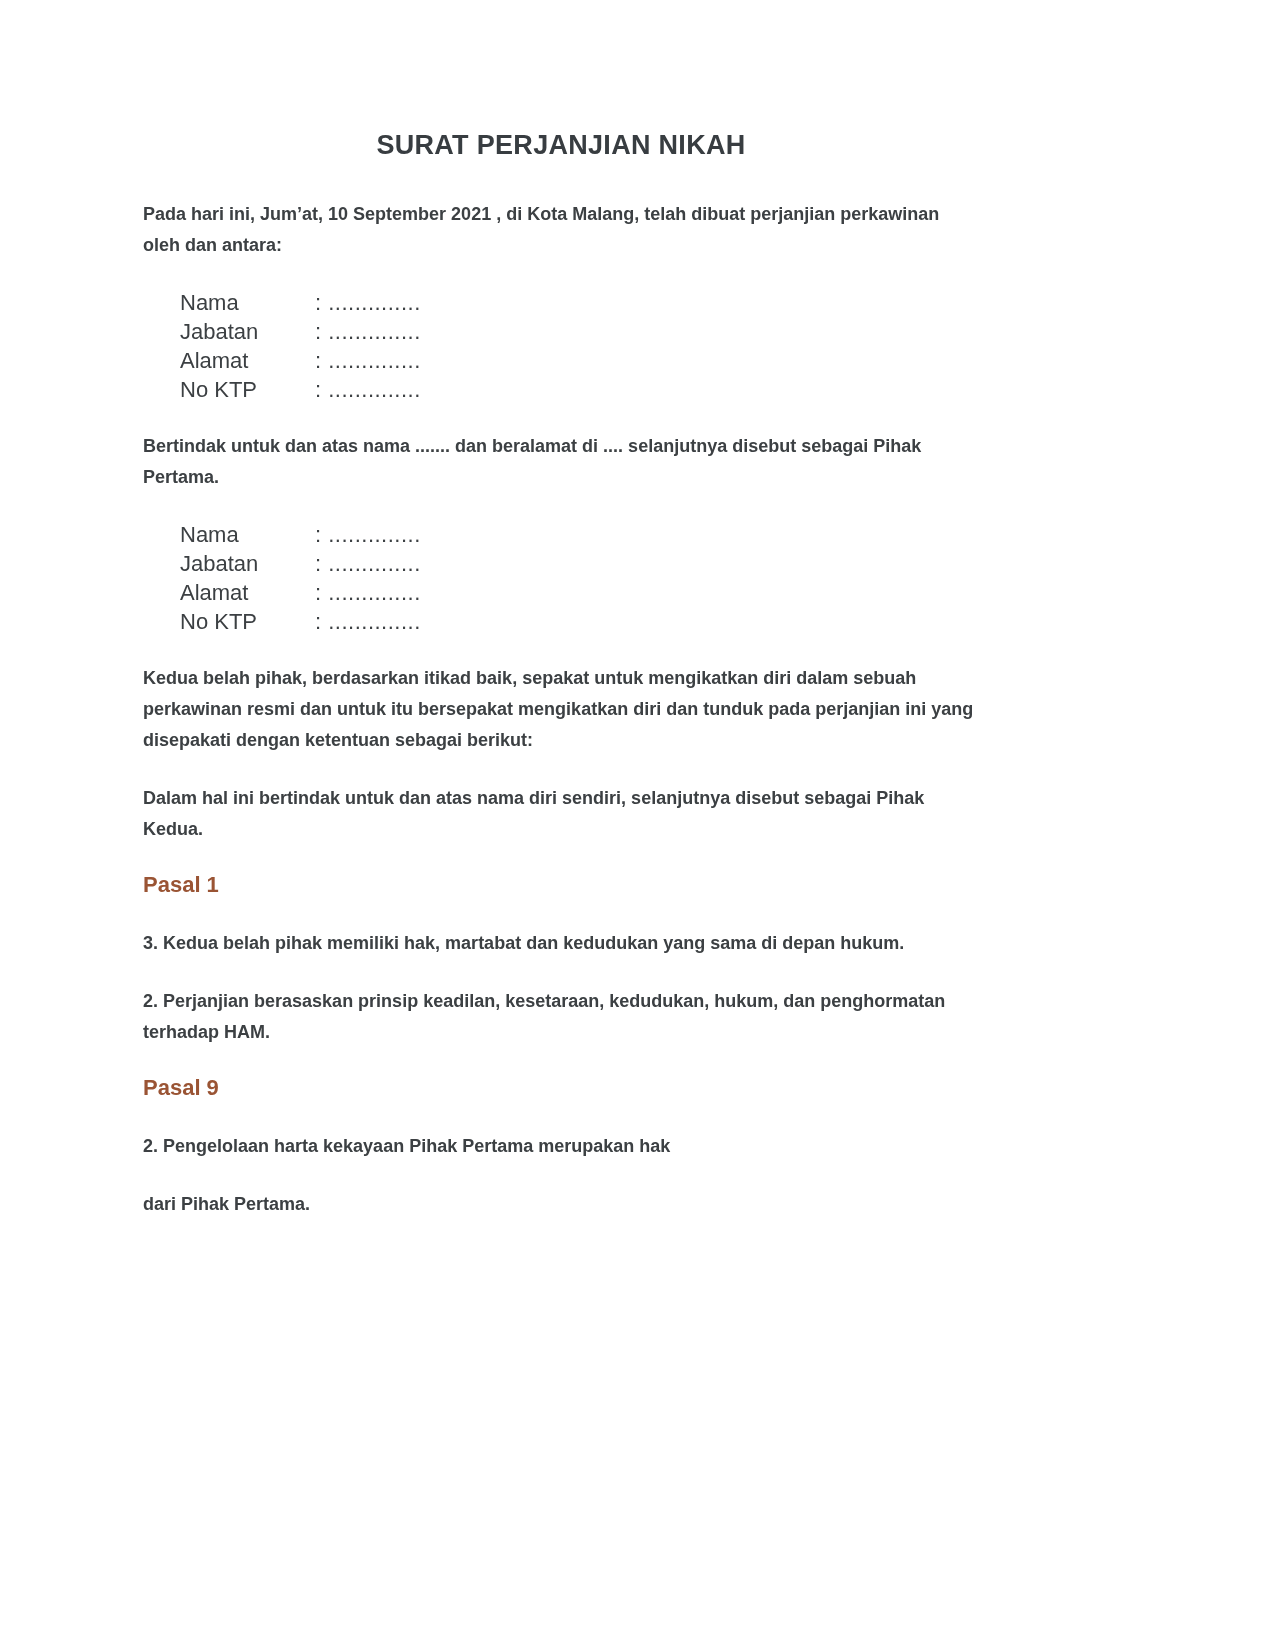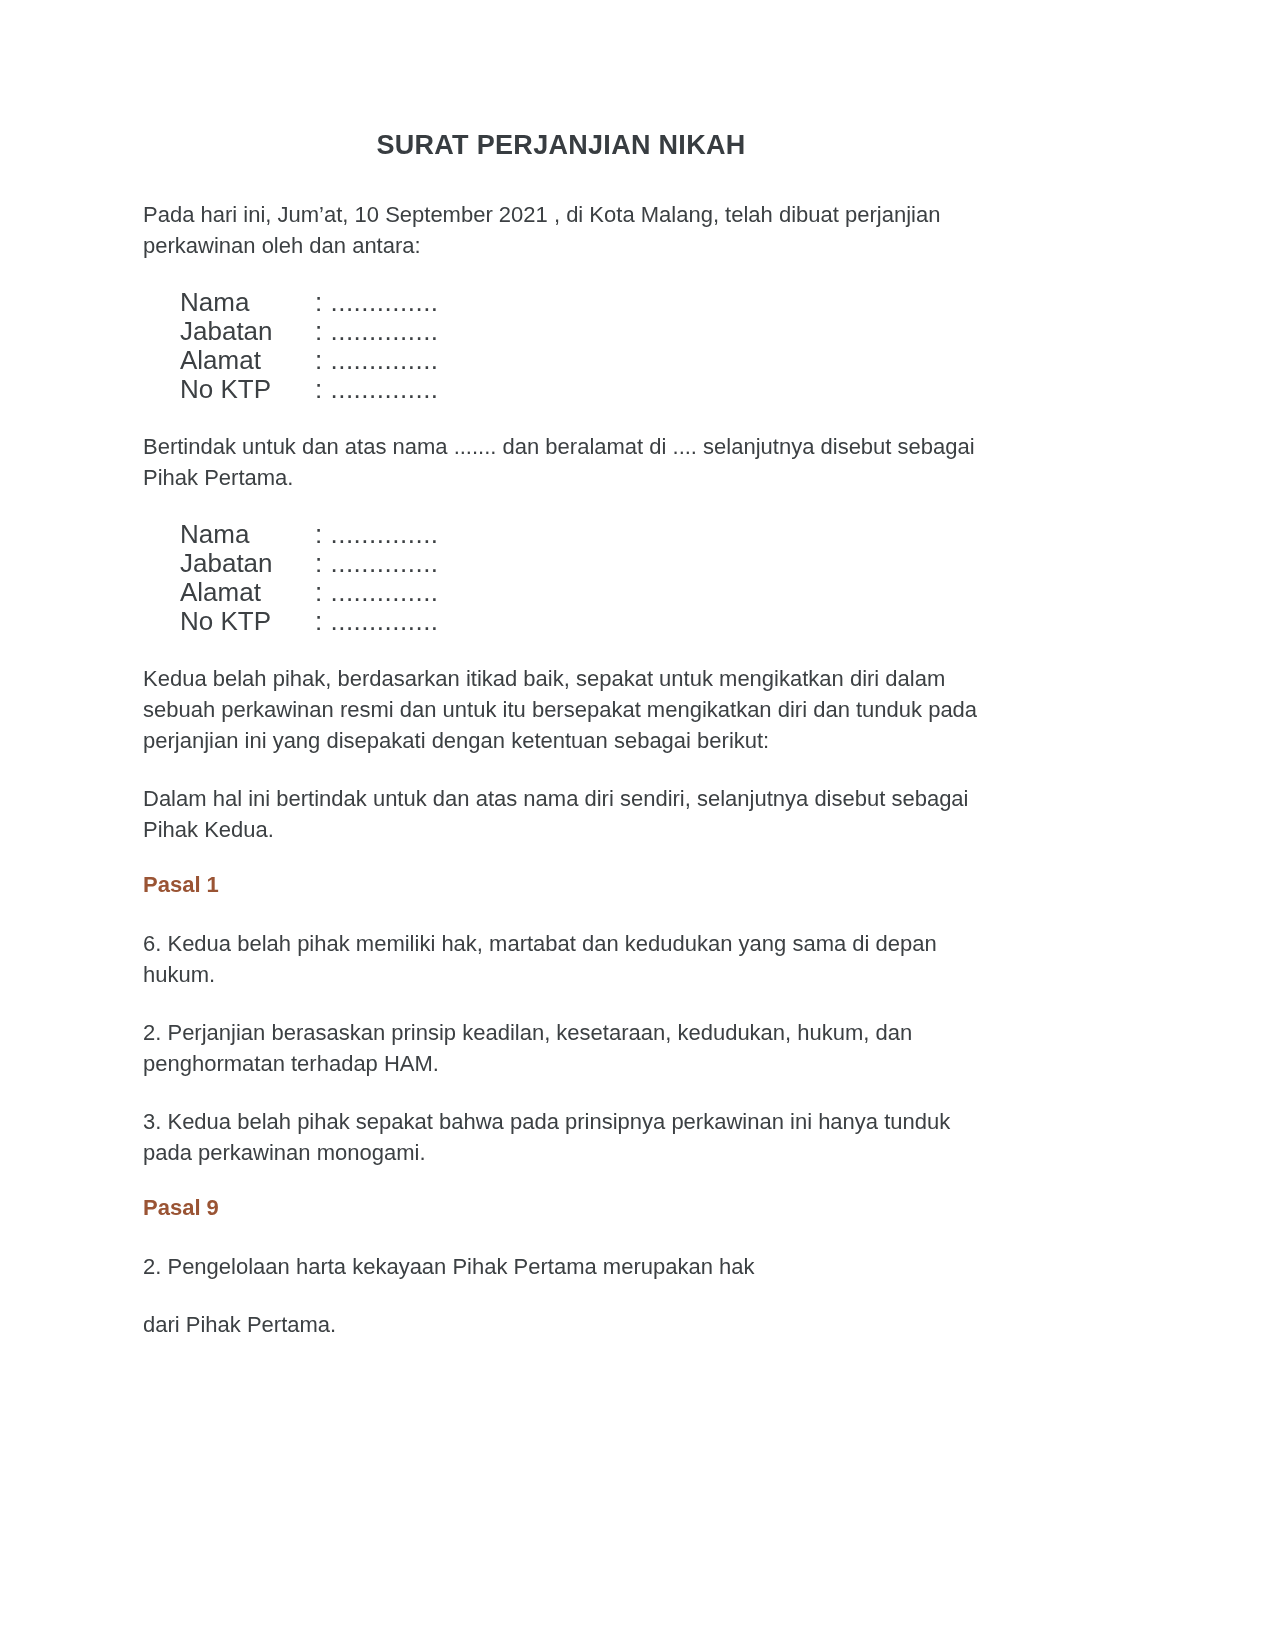--- a/index.html
+++ b/index.html
@@ -27,31 +27,31 @@
   h1.doc-title {
     margin: 0 0 38px 0;
     text-align: center;
     font-size: 27px;
     font-weight: bold;
     color: #383d41;
     letter-spacing: 0.3px;
   }
   p.para {
     margin: 0 0 27px 0;
-    font-size: 22px;
+    font-size: 18px;
     line-height: 31px;
-    font-weight: 400;
+    font-weight: 700;
   }
   .fields {
     margin: 0 0 27px 0;
     padding-left: 37px;
   }
   .field-row {
     display: flex;
-    font-size: 26px;
+    font-size: 22px;
     line-height: 29px;
   }
   .field-label {
     width: 135px;
     flex: 0 0 135px;
   }
   .field-value {
     flex: 1;
     letter-spacing: 0.5px;
   }
@@ -111,22 +111,21 @@
       <span class="field-value">: ..............</span>
     </div>
   </div>
 
   <p class="para">Kedua belah pihak, berdasarkan itikad baik, sepakat untuk mengikatkan diri dalam sebuah perkawinan resmi dan untuk itu bersepakat mengikatkan diri dan tunduk pada perjanjian ini yang disepakati dengan ketentuan sebagai berikut:</p>
 
   <p class="para">Dalam hal ini bertindak untuk dan atas nama diri sendiri, selanjutnya disebut sebagai Pihak Kedua.</p>
 
   <h2 class="section-heading">Pasal 1</h2>
 
-  <p class="para">6. Kedua belah pihak memiliki hak, martabat dan kedudukan yang sama di depan hukum.</p>
+  <p class="para">3. Kedua belah pihak memiliki hak, martabat dan kedudukan yang sama di depan hukum.</p>
   <p class="para">2. Perjanjian berasaskan prinsip keadilan, kesetaraan, kedudukan, hukum, dan penghormatan terhadap HAM.</p>
-  <p class="para">3. Kedua belah pihak sepakat bahwa pada prinsipnya perkawinan ini hanya tunduk pada perkawinan monogami.</p>
 
   <h2 class="section-heading">Pasal 9</h2>
 
   <p class="para">2. Pengelolaan harta kekayaan Pihak Pertama merupakan hak</p>
   <p class="para">dari Pihak Pertama.</p>
 
 </div>
 
 </body></html>

